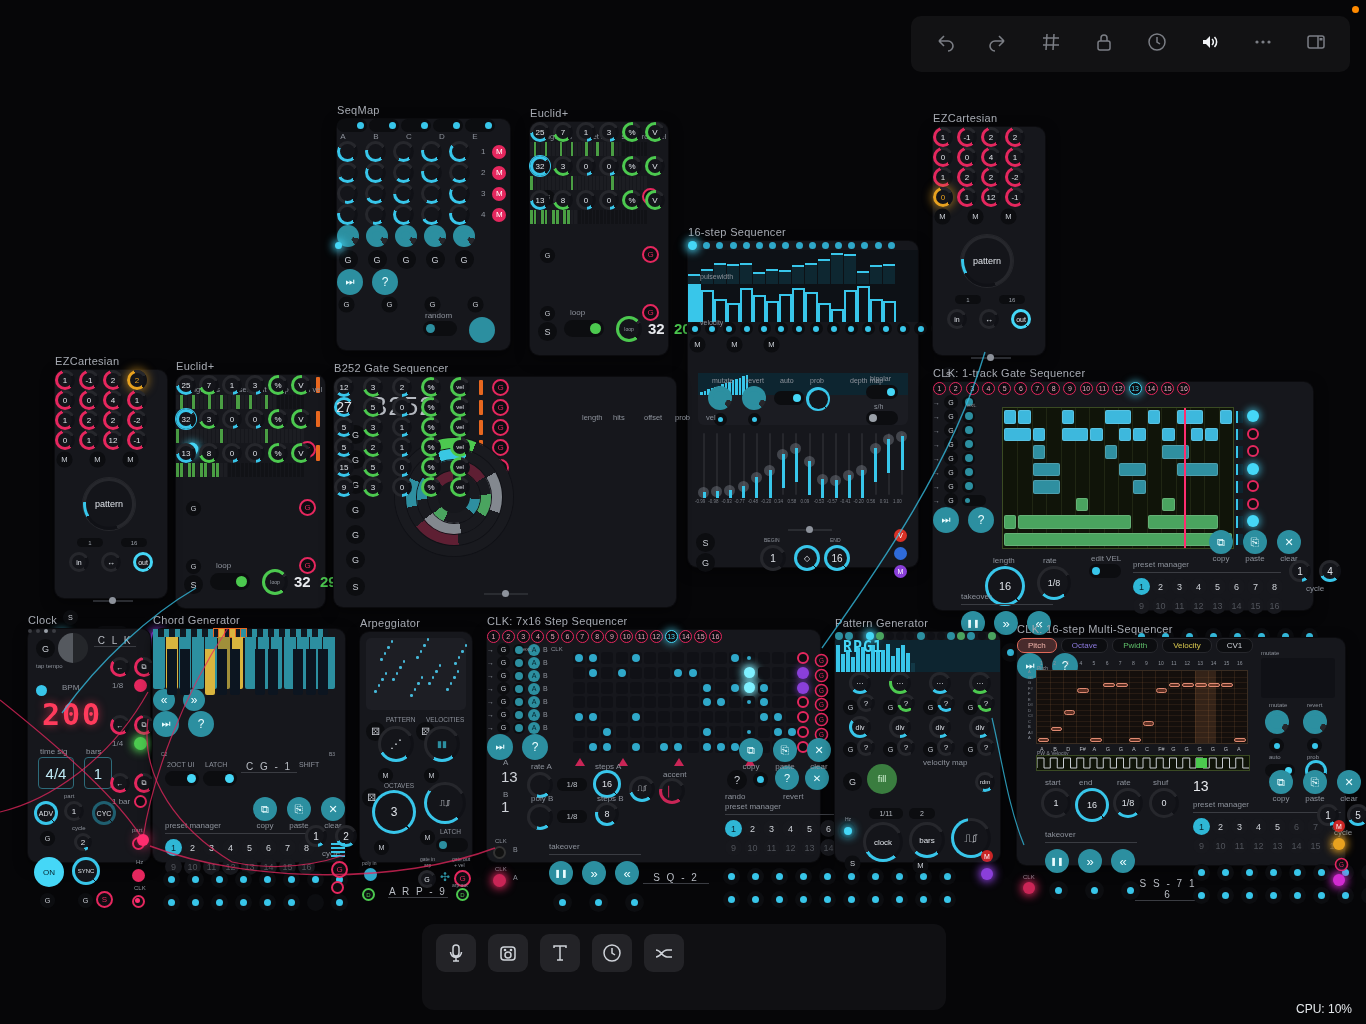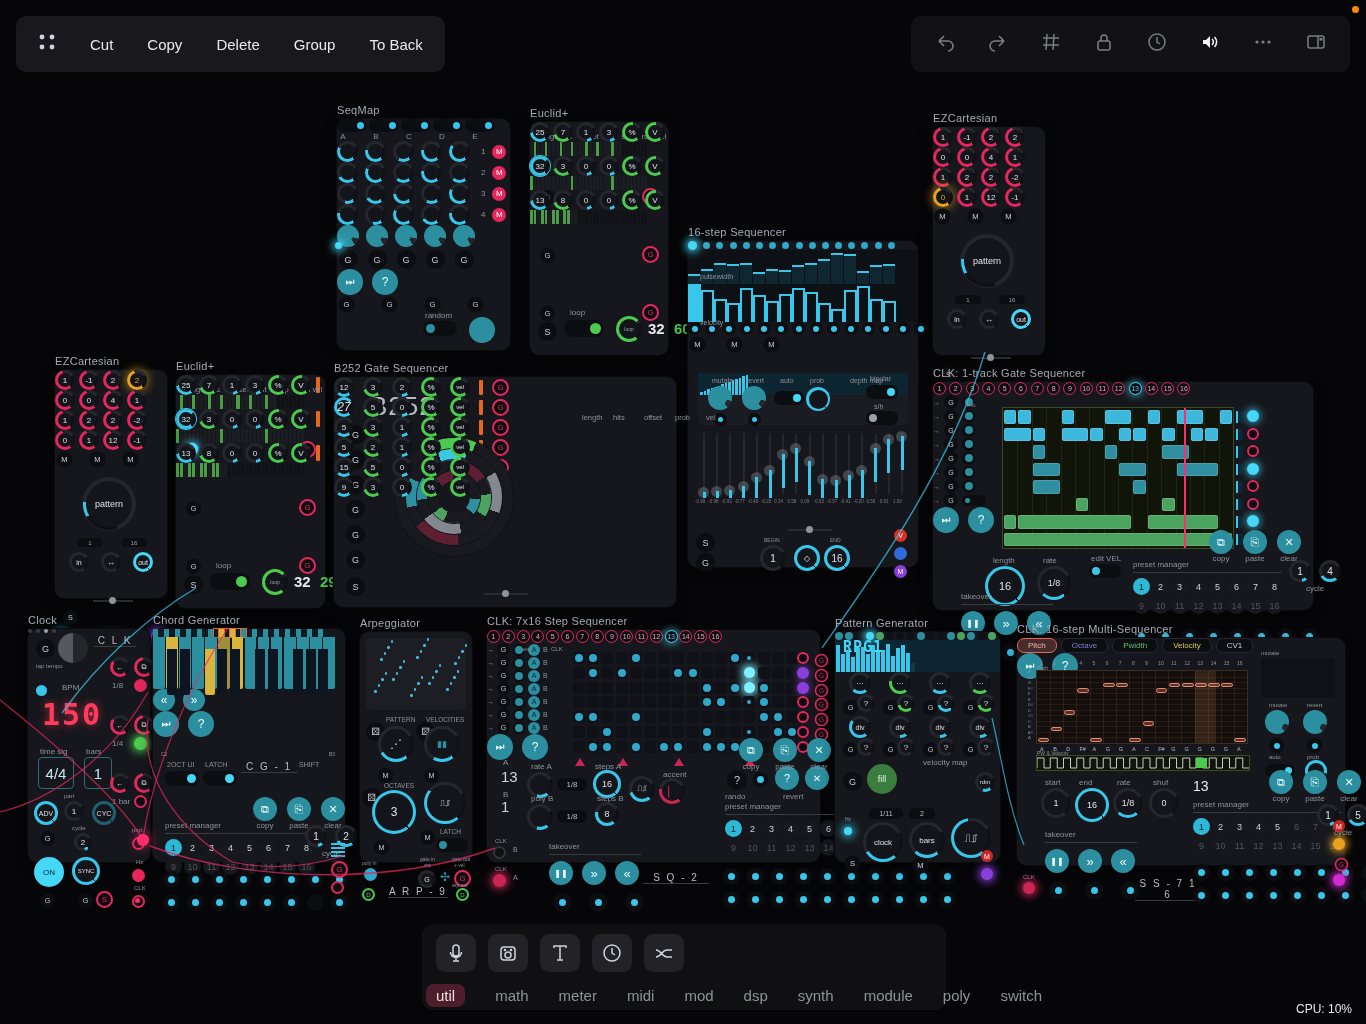--- a/index.html
+++ b/index.html
@@ -29,35 +29,20 @@
   .sl{position:relative;background:#26272c;border-radius:1px;}
   svg.cables{position:absolute;inset:0;pointer-events:none;z-index:40;}
   .z{position:absolute;}
   .namelab{font-size:10px;color:#b9bdc4;letter-spacing:2px;text-align:center;}
   .underline{border-bottom:1px solid #3a3c42;}
 </style>
 </head>
 <body>
 
 <div id="canvas">
-    <div class="flex" style="position: absolute; left: 16px; top: 16px; height: 56px; background: rgb(25, 25, 29); border-radius: 10px; padding: 0px 22px; gap: 34px;">
-      <div><svg width="18" height="18" viewBox="0 0 18 18">
-          <g fill="#cfd3d9">
-            <circle cx="4" cy="4" r="2.4"></circle>
-            <circle cx="14" cy="4" r="2.4"></circle>
-            <circle cx="4" cy="14" r="2.4"></circle>
-            <circle cx="14" cy="14" r="2.4"></circle>
-          </g>
-        </svg></div>
-      <div style="font-size: 15px; color: rgb(232, 234, 238); cursor: default;">Cut</div>
-      <div style="font-size: 15px; color: rgb(232, 234, 238); cursor: default;">Copy</div>
-      <div style="font-size: 15px; color: rgb(232, 234, 238); cursor: default;">Delete</div>
-      <div style="font-size: 15px; color: rgb(232, 234, 238); cursor: default;">Group</div>
-      <div style="font-size: 15px; color: rgb(232, 234, 238); cursor: default;">To Back</div>
-    </div>
     <div class="flex" style="position: absolute; right: 16px; top: 16px; height: 56px; background: rgb(18, 18, 20); border-radius: 10px; padding: 0px 24px; gap: 33px;">
       <div><svg width="20" height="20" viewBox="0 0 20 20">
           <path d="M4 9 L9 4 M4 9 L9 14 M4 9 H13 a5 5 0 0 1 0 10" stroke="#7b7e85" fill="none" stroke-width="1.6"></path>
         </svg></div>
       <div><svg width="20" height="20" viewBox="0 0 20 20">
           <path d="M16 9 L11 4 M16 9 L11 14 M16 9 H7 a5 5 0 0 0 0 10" stroke="#7b7e85" fill="none" stroke-width="1.6"></path>
         </svg></div>
       <div><svg width="20" height="20" viewBox="0 0 20 20">
           <path d="M6 2 L5 18 M13 2 L12 18 M2 6 H18 M2 13 H18" stroke="#7b7e85" fill="none" stroke-width="1.5"></path>
         </svg></div>
@@ -460,21 +445,21 @@
       </div>
       <div class="z" style="left: 86px; top: 194px;">
         <div class="k" style="width: 26px; height: 26px; background: conic-gradient(from 140deg, rgb(76, 201, 79) 0deg, rgb(76, 201, 79) 74.1%, rgb(38, 39, 44) 74.1%, rgb(38, 39, 44) 78%, rgb(16, 17, 22) 78%);">
           <i style="color: rgb(154, 160, 168); font-size: 5px;">loop</i>
         </div>
       </div>
       <div class="z" style="left: 118px; top: 198px;">
         <div style="font-size: 15px; color: rgb(232, 234, 238); font-weight: bold;">32</div>
       </div>
       <div class="z" style="left: 144px; top: 198px;">
-        <div style="font-size: 15px; color: rgb(76, 201, 79); font-weight: bold;">60</div>
+        <div style="font-size: 15px; color: rgb(76, 201, 79); font-weight: bold;">20</div>
       </div>
     </div>
     <div class="mtitle" style="left: 176px; top: 360px;">Euclid+</div>
     <div class="mod" style="left: 176px; top: 375px; width: 149px; height: 233px;">
       <div class="z" style="left: 10px; top: 10px;">
         <div class="lab" style="font-size: 7.5px;">length</div>
       </div>
       <div class="z" style="left: 32.3214px; top: 10px;">
         <div class="lab" style="font-size: 7.5px;">hits</div>
       </div>
@@ -1285,21 +1270,21 @@
           <i style="font-size: 8px;">%</i>
         </div>
         <div class="k" style="width: 20px; height: 20px; background: conic-gradient(from 140deg, rgb(76, 201, 79) 0deg, rgb(76, 201, 79) 62.4%, rgb(38, 39, 44) 62.4%, rgb(38, 39, 44) 78%, rgb(16, 17, 22) 78%);">
           <i style="font-size: 6px;">vel</i>
         </div>
         <div style="width: 4px; height: 15px; background: rgb(232, 103, 31); border-radius: 1px;"></div>
         <div class="gpink">G</div>
       </div>
       <div class="flex" style="left: 244px; top: 73px; gap: 9px;">
         <div class="k" style="width: 20px; height: 20px; background: conic-gradient(from 140deg, rgb(56, 198, 234) 0deg, rgb(56, 198, 234) 74.1%, rgb(38, 39, 44) 74.1%, rgb(38, 39, 44) 78%, rgb(16, 17, 22) 78%);">
-          <i style="font-size: 12px; font-style: italic;">27</i>
+          <i style="font-size: 14px;">27</i>
         </div>
         <div class="k" style="width: 20px; height: 20px; background: conic-gradient(from 140deg, rgb(76, 201, 79) 0deg, rgb(76, 201, 79) 31.2%, rgb(38, 39, 44) 31.2%, rgb(38, 39, 44) 78%, rgb(16, 17, 22) 78%);">
           <i style="font-size: 8px;">5</i>
         </div>
         <div class="k" style="width: 20px; height: 20px; background: conic-gradient(from 140deg, rgb(56, 198, 234) 0deg, rgb(56, 198, 234) 11.7%, rgb(38, 39, 44) 11.7%, rgb(38, 39, 44) 78%, rgb(16, 17, 22) 78%);">
           <i style="font-size: 8px;">0</i>
         </div>
         <div class="k" style="width: 20px; height: 20px; background: conic-gradient(from 140deg, rgb(76, 201, 79) 0deg, rgb(76, 201, 79) 66.3%, rgb(38, 39, 44) 66.3%, rgb(38, 39, 44) 78%, rgb(16, 17, 22) 78%);">
           <i style="font-size: 8px;">%</i>
         </div>
@@ -1741,21 +1726,21 @@
       <div class="z" style="left: 8px; top: 34px;">
         <div class="lab" style="font-size: 6px;">tap tempo</div>
       </div>
       <div class="z" style="left: 8px; top: 56px;">
         <div class="dot" style="width: 11px; height: 11px; background: rgb(56, 198, 234);"></div>
       </div>
       <div class="z" style="left: 34px; top: 54px;">
         <div class="lab">BPM</div>
       </div>
       <div class="z" style="left: 14px; top: 68px;">
-        <div style="font-family: &quot;DejaVu Sans Mono&quot;, monospace; font-size: 30px; font-weight: bold; color: rgb(255, 59, 92); text-shadow: rgba(255, 59, 92, 0.6) 0px 0px 8px; letter-spacing: 2px;">150</div>
+        <div style="font-family: &quot;DejaVu Sans Mono&quot;, monospace; font-size: 30px; font-weight: bold; color: rgb(255, 59, 92); text-shadow: rgba(255, 59, 92, 0.6) 0px 0px 8px; letter-spacing: 2px;">200</div>
       </div>
       <div class="flex" style="left: 30px; top: 106px; gap: 4px;">
         <div class="dot" style="width: 4px; height: 4px; background: rgb(58, 60, 66);"></div>
         <div class="dot" style="width: 4px; height: 4px; background: rgb(58, 60, 66);"></div>
         <div class="dot" style="width: 4px; height: 4px; background: rgb(154, 160, 168);"></div>
         <div class="dot" style="width: 4px; height: 4px; background: rgb(58, 60, 66);"></div>
       </div>
       <div class="z" style="left: 12px; top: 118px;">
         <div class="lab">time sig</div>
       </div>
@@ -3465,27 +3450,15 @@
             <circle cx="11" cy="11" r="8" fill="none" stroke="#cfd3d9" stroke-width="1.5"></circle>
             <path d="M11 6 V11 L14 13" stroke="#cfd3d9" fill="none" stroke-width="1.5"></path>
           </svg>
         </div>
         <div style="width: 40px; height: 38px; background: rgb(35, 35, 39); border-radius: 9px; display: flex; align-items: center; justify-content: center;">
           <svg width="22" height="22" viewBox="0 0 22 22">
             <path d="M3 8 C 8 8, 9 15, 14 15 M3 15 C 8 15, 9 8, 14 8 M14 8 H19 M14 15 H19" stroke="#cfd3d9" fill="none" stroke-width="1.4"></path>
           </svg>
         </div>
       </div>
-      <div class="flex" style="gap: 30px; margin-top: 12px;">
-        <div style="font-size: 15px; color: rgb(242, 221, 226); background: rgb(77, 29, 43); padding: 3px 10px; border-radius: 8px; margin-left: -10px;">util</div>
-        <div style="font-size: 15px; color: rgb(141, 146, 155);">math</div>
-        <div style="font-size: 15px; color: rgb(141, 146, 155);">meter</div>
-        <div style="font-size: 15px; color: rgb(141, 146, 155);">midi</div>
-        <div style="font-size: 15px; color: rgb(141, 146, 155);">mod</div>
-        <div style="font-size: 15px; color: rgb(141, 146, 155);">dsp</div>
-        <div style="font-size: 15px; color: rgb(141, 146, 155);">synth</div>
-        <div style="font-size: 15px; color: rgb(141, 146, 155);">module</div>
-        <div style="font-size: 15px; color: rgb(141, 146, 155);">poly</div>
-        <div style="font-size: 15px; color: rgb(141, 146, 155);">switch</div>
-      </div>
     </div>
     <div style="position: absolute; right: 14px; bottom: 8px; font-size: 12px; color: rgb(228, 231, 235);">CPU: 10%</div>
   </div>
 
 </body></html>

